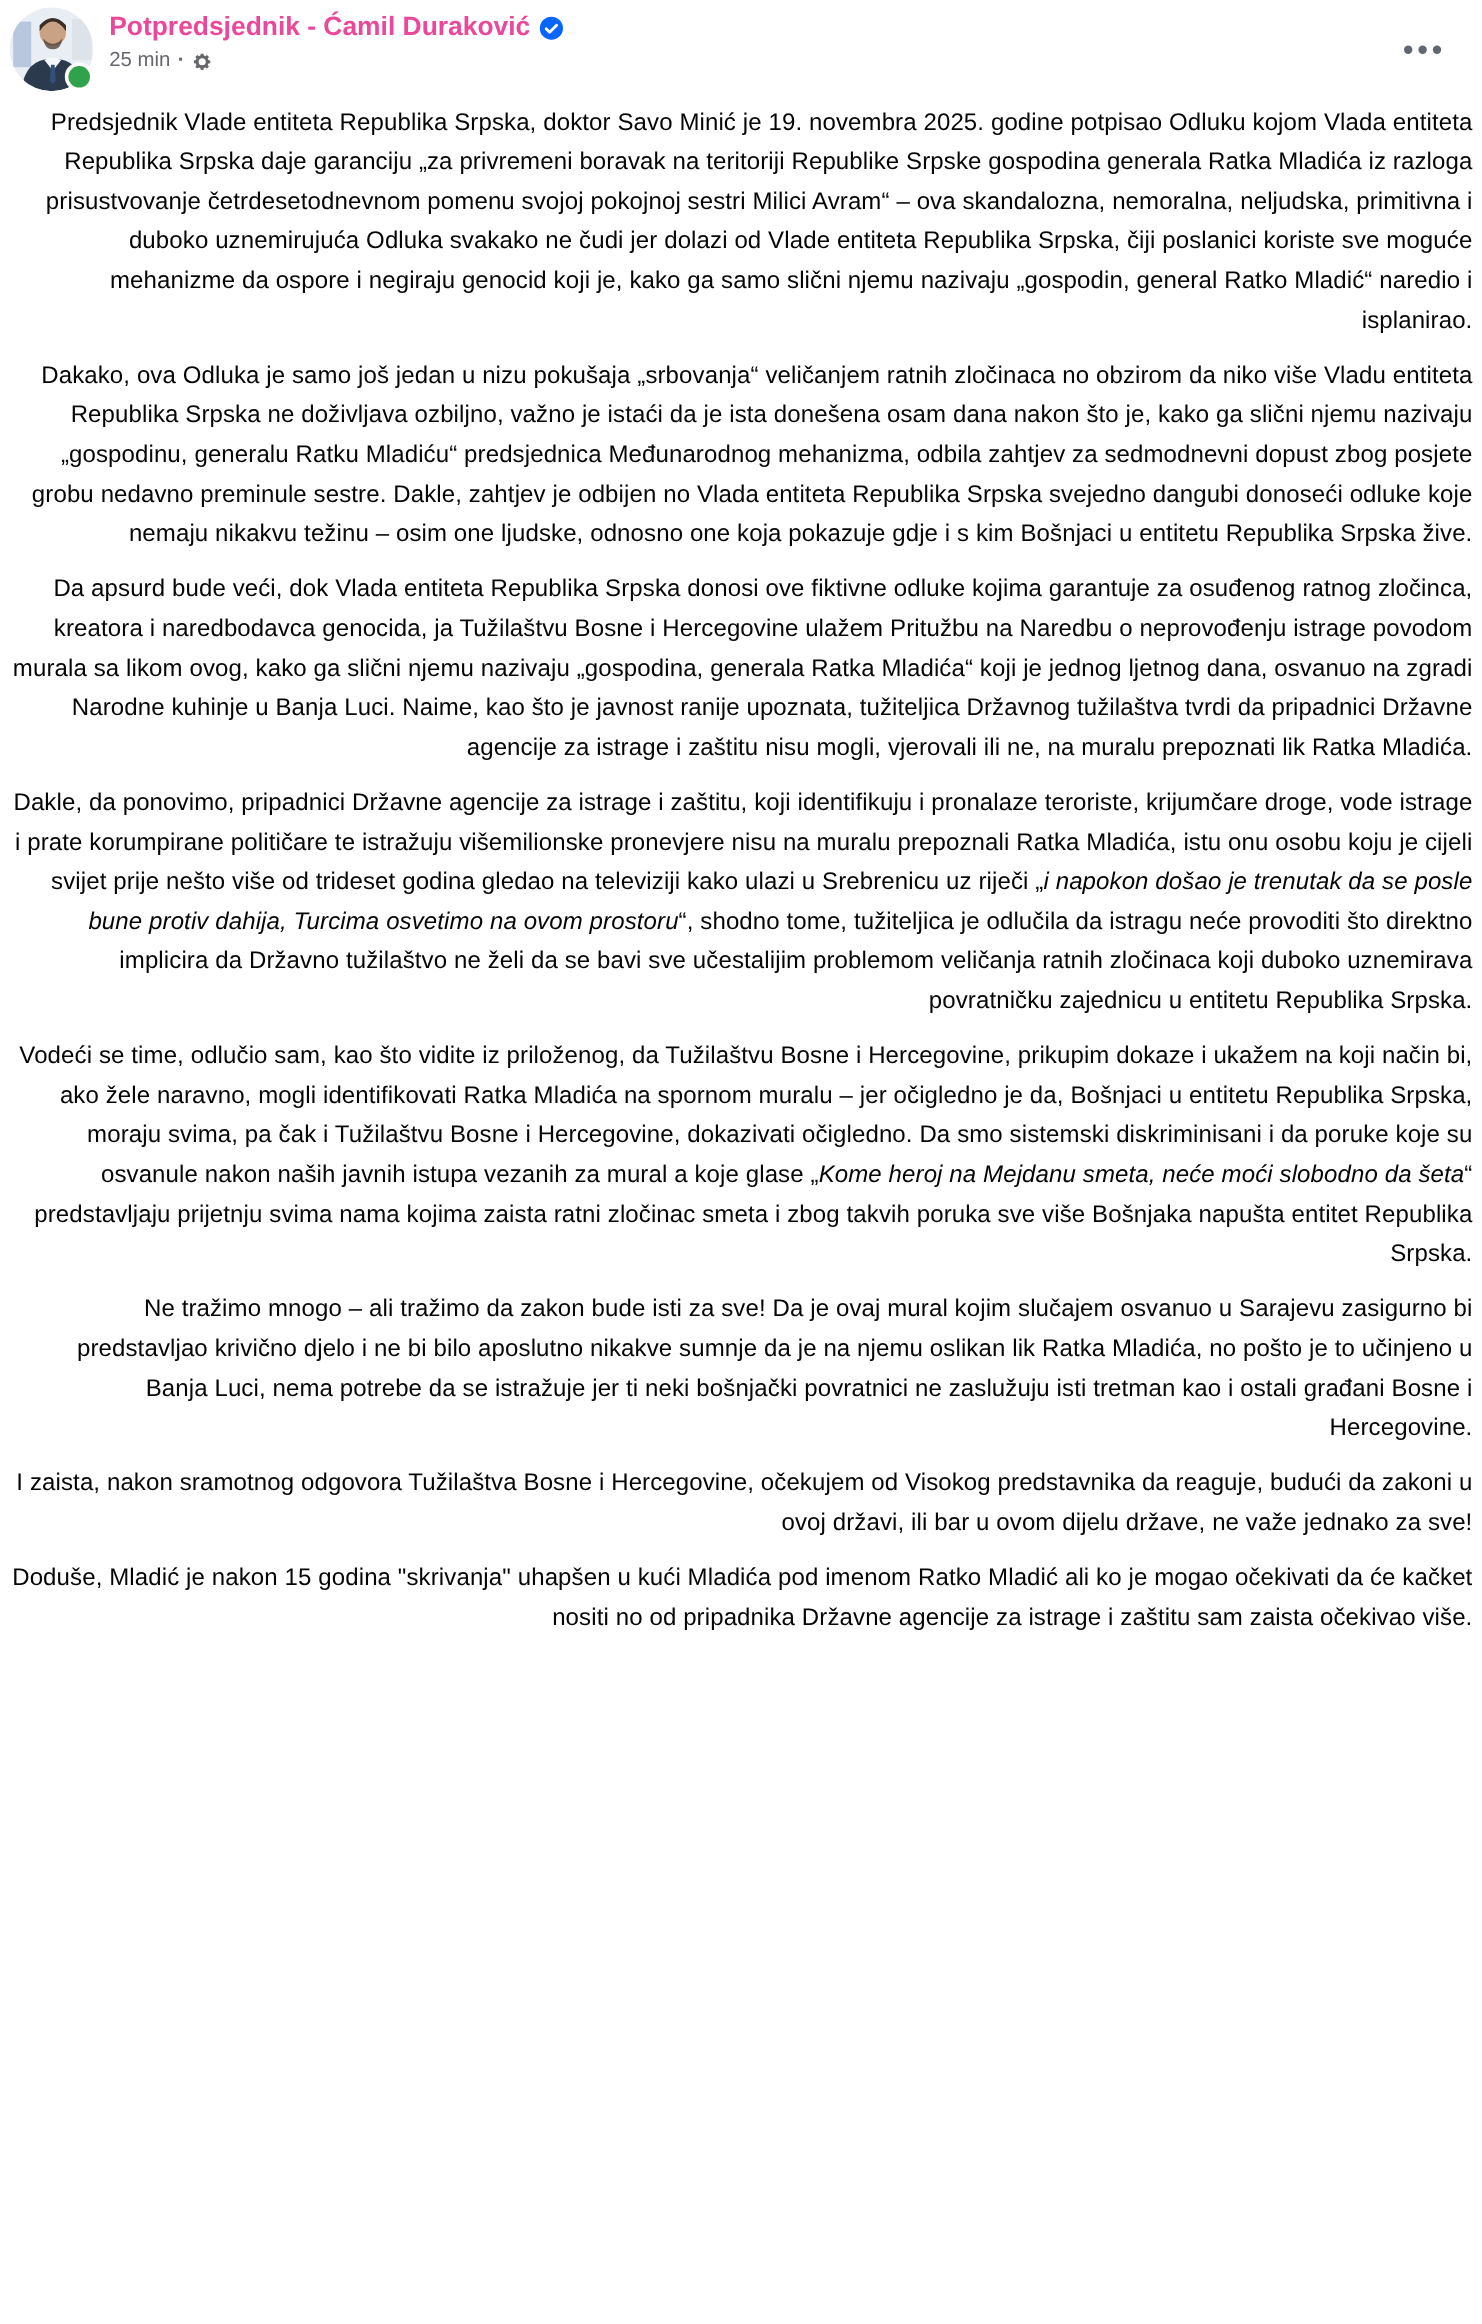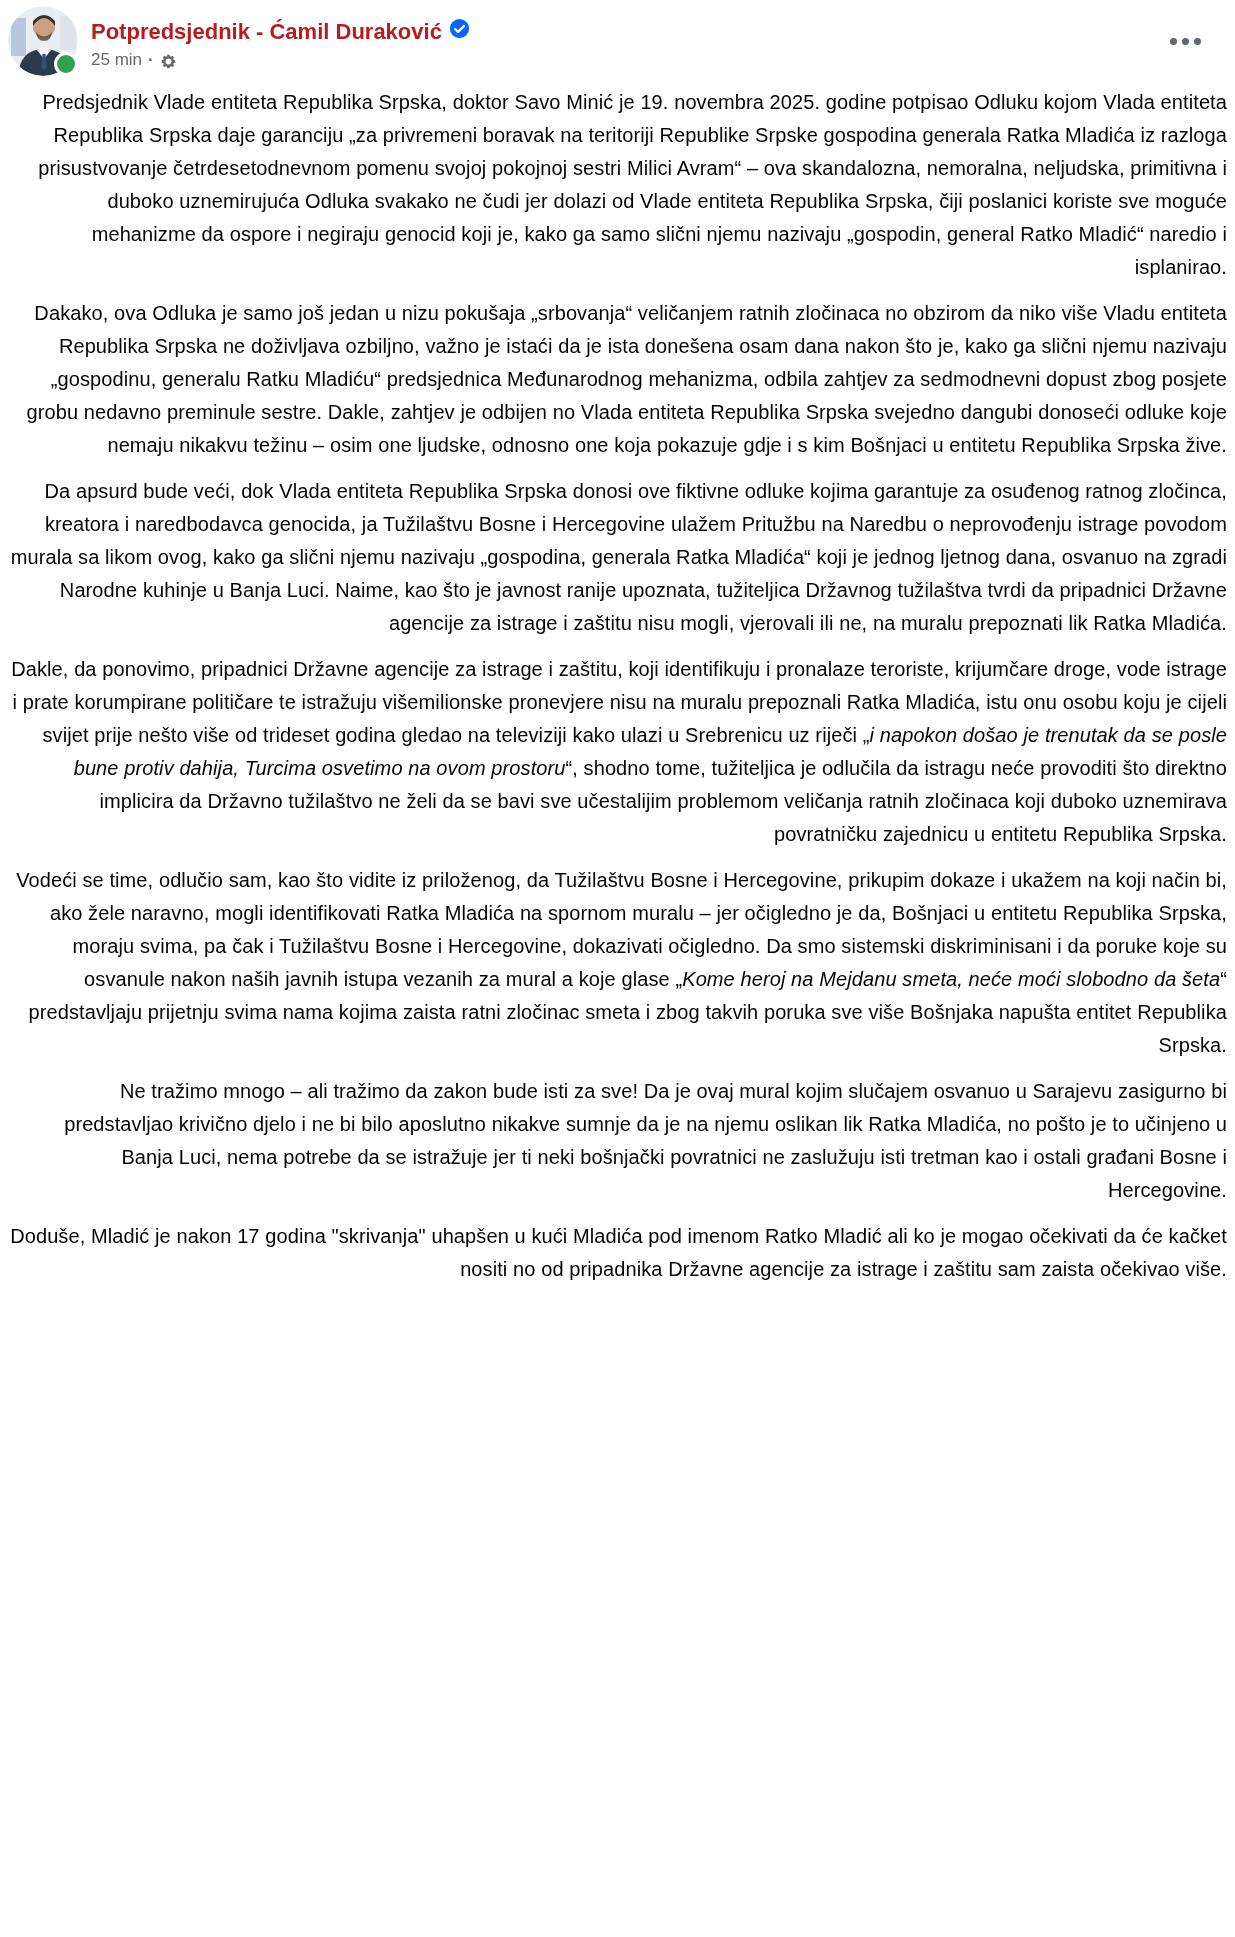--- a/index.html
+++ b/index.html
@@ -51,24 +51,23 @@
     padding-top: 2px;
   }
   .name-row {
     display: flex;
     align-items: center;
     gap: 7px;
   }
   .author-name {
     font-size: 22px;
     font-weight: 700;
-    color: #b91c1c;
+    color: #ec4899;
     line-height: 28px;
     cursor: pointer;
-    margin-top: 10px;
   }
   .verified-badge {
     display: inline-flex;
     margin-top: 2px;
   }
   .meta-row {
     display: flex;
     align-items: flex-end;
     gap: 6px;
     margin-top: 4px;
@@ -169,16 +168,17 @@
     </button>
   </div>
 
   <div class="post-body" id="post-body">
       <p><span>Predsjednik Vlade entiteta Republika Srpska, doktor Savo Minić je 19. novembra 2025. godine potpisao Odluku kojom Vlada entiteta Republika Srpska daje garanciju „za privremeni boravak na teritoriji Republike Srpske gospodina generala Ratka Mladića iz razloga prisustvovanje četrdesetodnevnom pomenu svojoj pokojnoj sestri Milici Avram“ – ova skandalozna, nemoralna, neljudska, primitivna i duboko uznemirujuća Odluka svakako ne čudi jer dolazi od Vlade entiteta Republika Srpska, čiji poslanici koriste sve moguće mehanizme da ospore i negiraju genocid koji je, kako ga samo slični njemu nazivaju „gospodin, general Ratko Mladić“ naredio i isplanirao.</span></p>
       <p><span>Dakako, ova Odluka je samo još jedan u nizu pokušaja „srbovanja“ veličanjem ratnih zločinaca no obzirom da niko više Vladu entiteta Republika Srpska ne doživljava ozbiljno, važno je istaći da je ista donešena osam dana nakon što je, kako ga slični njemu nazivaju „gospodinu, generalu Ratku Mladiću“ predsjednica Međunarodnog mehanizma, odbila zahtjev za sedmodnevni dopust zbog posjete grobu nedavno preminule sestre. Dakle, zahtjev je odbijen no Vlada entiteta Republika Srpska svejedno dangubi donoseći odluke koje nemaju nikakvu težinu – osim one ljudske, odnosno one koja pokazuje gdje i s kim Bošnjaci u entitetu Republika Srpska žive.</span></p>
       <p><span>Da apsurd bude veći, dok Vlada entiteta Republika Srpska donosi ove fiktivne odluke kojima garantuje za osuđenog ratnog zločinca, kreatora i naredbodavca genocida, ja Tužilaštvu Bosne i Hercegovine ulažem Pritužbu na Naredbu o neprovođenju istrage povodom murala sa likom ovog, kako ga slični njemu nazivaju „gospodina, generala Ratka Mladića“ koji je jednog ljetnog dana, osvanuo na zgradi Narodne kuhinje u Banja Luci. Naime, kao što je javnost ranije upoznata, tužiteljica Državnog tužilaštva tvrdi da pripadnici Državne agencije za istrage i zaštitu nisu mogli, vjerovali ili ne, na muralu prepoznati lik Ratka Mladića.</span></p>
       <p><span>Dakle, da ponovimo, pripadnici Državne agencije za istrage i zaštitu, koji identifikuju i pronalaze teroriste, krijumčare droge, vode istrage i prate korumpirane političare te istražuju višemilionske pronevjere nisu na muralu prepoznali Ratka Mladića, istu onu osobu koju je cijeli svijet prije nešto više od trideset godina gledao na televiziji kako ulazi u Srebrenicu uz riječi „</span><span class="italic">i napokon došao je trenutak da se posle bune protiv dahija, Turcima osvetimo na ovom prostoru</span><span>“, shodno tome, tužiteljica je odlučila da istragu neće provoditi što direktno implicira da Državno tužilaštvo ne želi da se bavi sve učestalijim problemom veličanja ratnih zločinaca koji duboko uznemirava povratničku zajednicu u entitetu Republika Srpska.</span></p>
       <p><span>Vodeći se time, odlučio sam, kao što vidite iz priloženog, da Tužilaštvu Bosne i Hercegovine, prikupim dokaze i ukažem na koji način bi, ako žele naravno, mogli identifikovati Ratka Mladića na spornom muralu – jer očigledno je da, Bošnjaci u entitetu Republika Srpska, moraju svima, pa čak i Tužilaštvu Bosne i Hercegovine, dokazivati očigledno. Da smo sistemski diskriminisani i da poruke koje su osvanule nakon naših javnih istupa vezanih za mural a koje glase „</span><span class="italic">Kome heroj na Mejdanu smeta, neće moći slobodno da šeta</span><span>“ predstavljaju prijetnju svima nama kojima zaista ratni zločinac smeta i zbog takvih poruka sve više Bošnjaka napušta entitet Republika Srpska.</span></p>
       <p><span>Ne tražimo mnogo – ali tražimo da zakon bude isti za sve! Da je ovaj mural kojim slučajem osvanuo u Sarajevu zasigurno bi predstavljao krivično djelo i ne bi bilo aposlutno nikakve sumnje da je na njemu oslikan lik Ratka Mladića, no pošto je to učinjeno u Banja Luci, nema potrebe da se istražuje jer ti neki bošnjački povratnici ne zaslužuju isti tretman kao i ostali građani Bosne i Hercegovine.</span></p>
-      <p><span>Doduše, Mladić je nakon 17 godina "skrivanja" uhapšen u kući Mladića pod imenom Ratko Mladić ali ko je mogao očekivati da će kačket nositi no od pripadnika Državne agencije za istrage i zaštitu sam zaista očekivao više.</span></p>
+      <p><span>I zaista, nakon sramotnog odgovora Tužilaštva Bosne i Hercegovine, očekujem od Visokog predstavnika da reaguje, budući da zakoni u ovoj državi, ili bar u ovom dijelu države, ne važe jednako za sve!</span></p>
+      <p><span>Doduše, Mladić je nakon 15 godina "skrivanja" uhapšen u kući Mladića pod imenom Ratko Mladić ali ko je mogao očekivati da će kačket nositi no od pripadnika Državne agencije za istrage i zaštitu sam zaista očekivao više.</span></p>
     </div>
 
 </div>
 
 </body></html>

